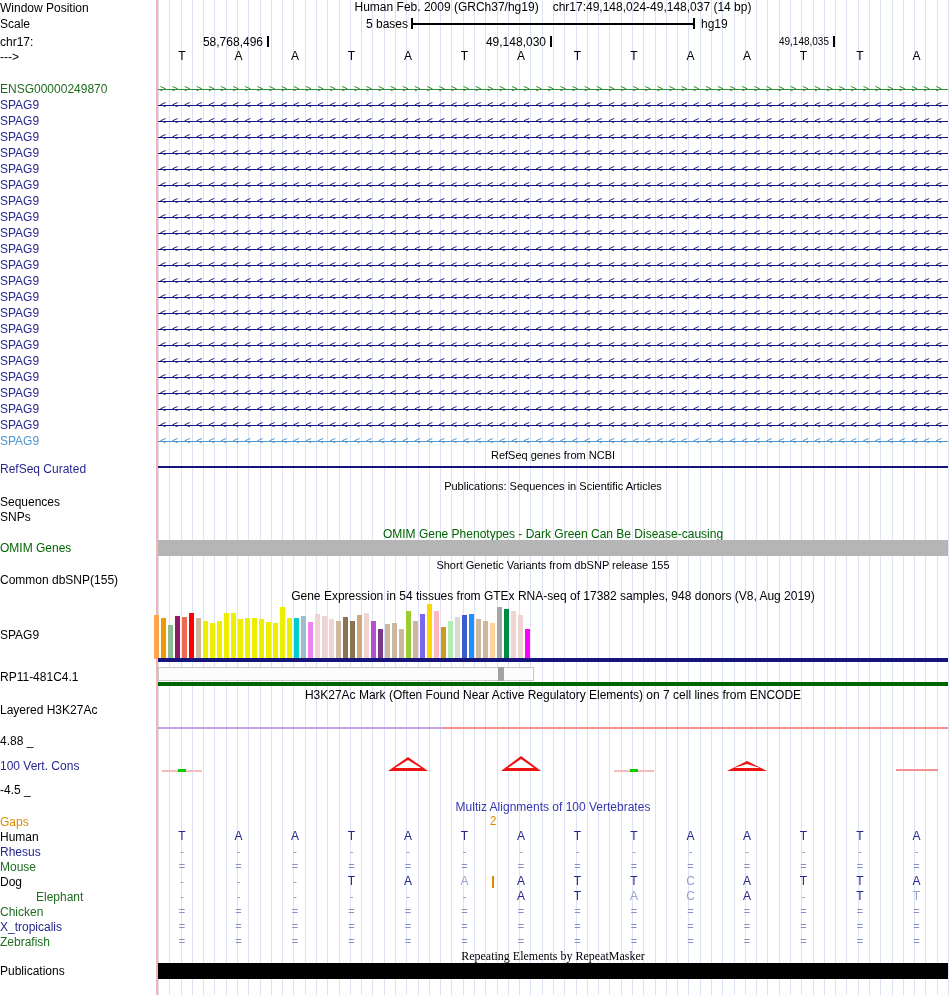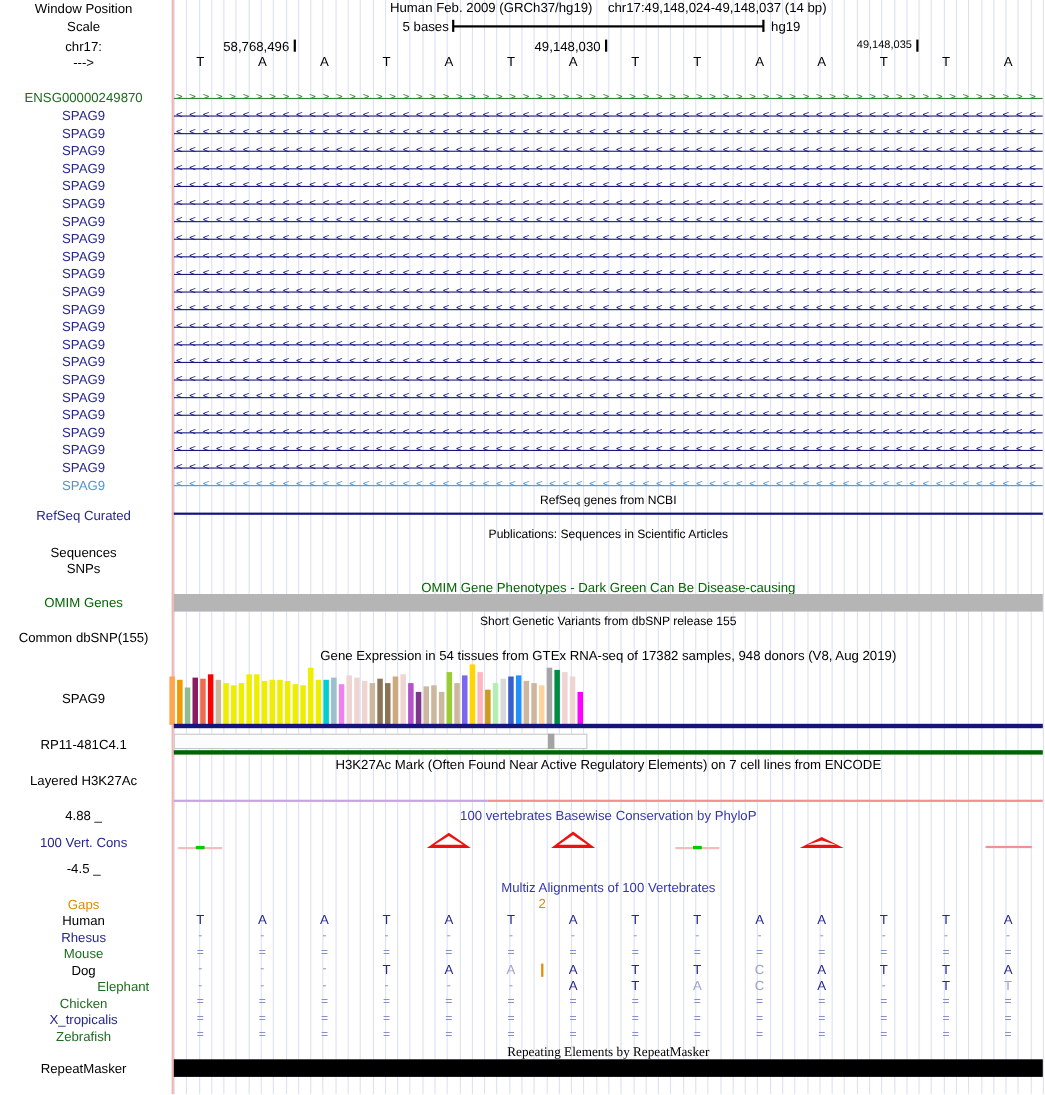--- a/index.html
+++ b/index.html
@@ -1,19 +1,19 @@
 <!DOCTYPE html>
 <html><head>
 <meta charset="utf-8">
 <style>
   html,body{margin:0;padding:0;background:#fff;}
   #canvas{position:relative;width:950px;height:995px;background:#fff;overflow:hidden;
           font-family:"Liberation Sans",sans-serif;color:#000;}
   .abs{position:absolute;}
-  .lbl{position:absolute;left:0;width:152px;text-align:center;font-size:12px;line-height:14px;white-space:nowrap;}
+  .lbl{position:absolute;left:0;width:152px;text-align:left;font-size:12px;line-height:14px;white-space:nowrap;}
   .title{position:absolute;left:158px;width:790px;text-align:center;font-size:12px;line-height:13px;white-space:nowrap;}
   .small{font-size:11px;}
   .gridline{position:absolute;top:0;height:995px;width:1px;background:#DCE2F4;z-index:0;}
   .edgeline{position:absolute;top:0;height:995px;width:2px;background:#F2B3B3;z-index:0;}
   .z{z-index:2;}
   .glane{position:absolute;left:158px;width:790px;height:14px;overflow:hidden;z-index:2;}
   .gline{position:absolute;left:0;top:7px;width:790px;height:1px;}
   .chev{position:absolute;left:2px;top:0;font-family:"DejaVu Sans Mono",monospace;font-size:10px;
         line-height:14px;letter-spacing:6.1px;white-space:nowrap;}
   .basecell{position:absolute;width:56px;text-align:center;font-size:12px;line-height:13px;z-index:2;}
@@ -341,21 +341,20 @@
   <div class="abs" style="top:667px;left:498px;width:6px;height:14px;background:#A3A3A3;z-index:3;"></div>
   <div class="lbl z" style="top:670px;">RP11-481C4.1</div>
   <div class="hline" style="top:682px;left:158px;width:790px;height:4px;background:#006400;"></div>
 
   <div class="title z" style="top:689px;">H3K27Ac Mark (Often Found Near Active Regulatory Elements) on 7 cell lines from ENCODE</div>
   <div class="lbl z" style="top:703px;">Layered H3K27Ac</div>
   <div class="hline" style="top:727px;left:158px;width:285px;height:2px;background:#C9A2E6;"></div>
   <div class="hline" style="top:727px;left:443px;width:505px;height:2px;background:#F49090;"></div>
 
   <div class="lbl z" style="top:734px;">4.88 _</div>
-  <div class="title z" style="top:735px;color:#3636B2;">100 vertebrates Basewise Conservation by PhyloP</div>
   <div class="lbl z" style="top:759px;color:#26268F;">100 Vert. Cons</div>
   <div id="cons-marks">
       <div class="hline" style="left:162px;top:770px;width:40px;height:1.5px;background:#F6BCBC;"></div>
       <div class="hline" style="left:178px;top:769px;width:8px;height:3px;background:#00CC00;"></div>
       <div class="peak-out" style="left:388px;top:757px;border-left:20px solid transparent;border-right:20px solid transparent;border-bottom:14px solid #EE1111;"></div>
       <div class="peak-in" style="left:395px;top:760px;border-left:13px solid transparent;border-right:13px solid transparent;border-bottom:8px solid #fff;"></div>
       <div class="peak-out" style="left:501px;top:756px;border-left:20px solid transparent;border-right:20px solid transparent;border-bottom:15px solid #EE1111;"></div>
       <div class="peak-in" style="left:508px;top:759px;border-left:13px solid transparent;border-right:13px solid transparent;border-bottom:9px solid #fff;"></div>
       <div class="hline" style="left:614px;top:770px;width:40px;height:1.5px;background:#F6BCBC;"></div>
       <div class="hline" style="left:630px;top:769px;width:8px;height:3px;background:#00CC00;"></div>
@@ -487,15 +486,15 @@
       <div class="mzcell" style="top:935px;left:606px;color:#8890C8;font-size:11px;">=</div>
       <div class="mzcell" style="top:935px;left:662.5px;color:#8890C8;font-size:11px;">=</div>
       <div class="mzcell" style="top:935px;left:719px;color:#8890C8;font-size:11px;">=</div>
       <div class="mzcell" style="top:935px;left:775.5px;color:#8890C8;font-size:11px;">=</div>
       <div class="mzcell" style="top:935px;left:832px;color:#8890C8;font-size:11px;">=</div>
       <div class="mzcell" style="top:935px;left:888.5px;color:#8890C8;font-size:11px;">=</div>
     </div>
 
   <div class="title z" style="top:950px;font-family:Liberation Serif, serif;">Repeating Elements by RepeatMasker</div>
   <div class="hline" style="top:963px;left:158px;width:790px;height:16px;background:#000;"></div>
-  <div class="lbl z" style="top:964px;">RepeatMasker</div>
+  <div class="lbl z" style="top:964px;">Publications</div>
 
 </div>
 
 </body></html>

